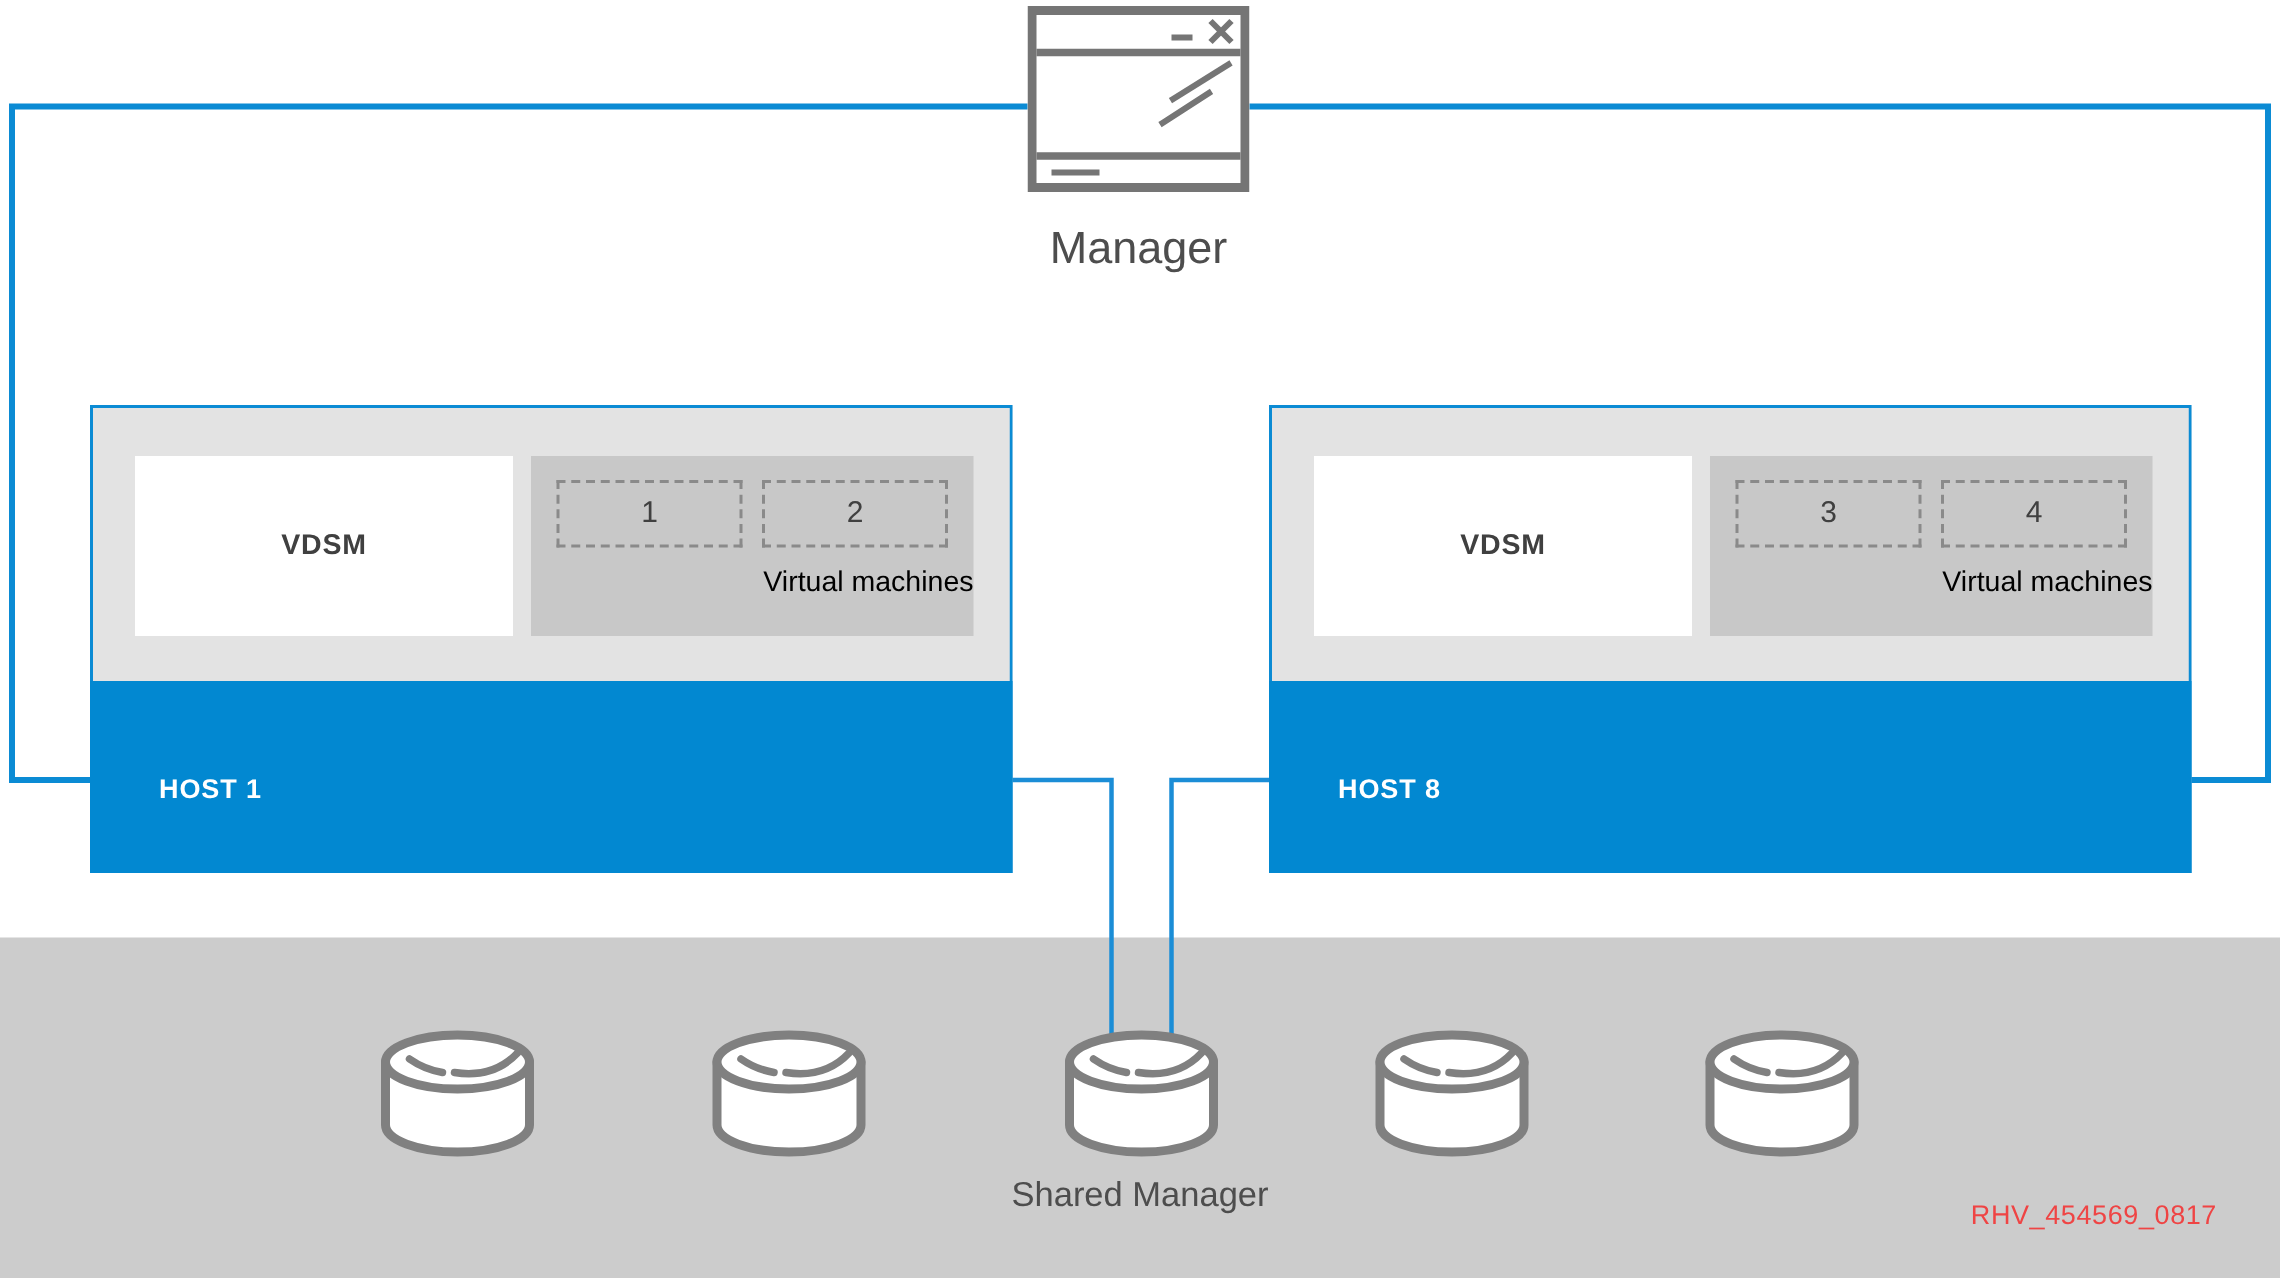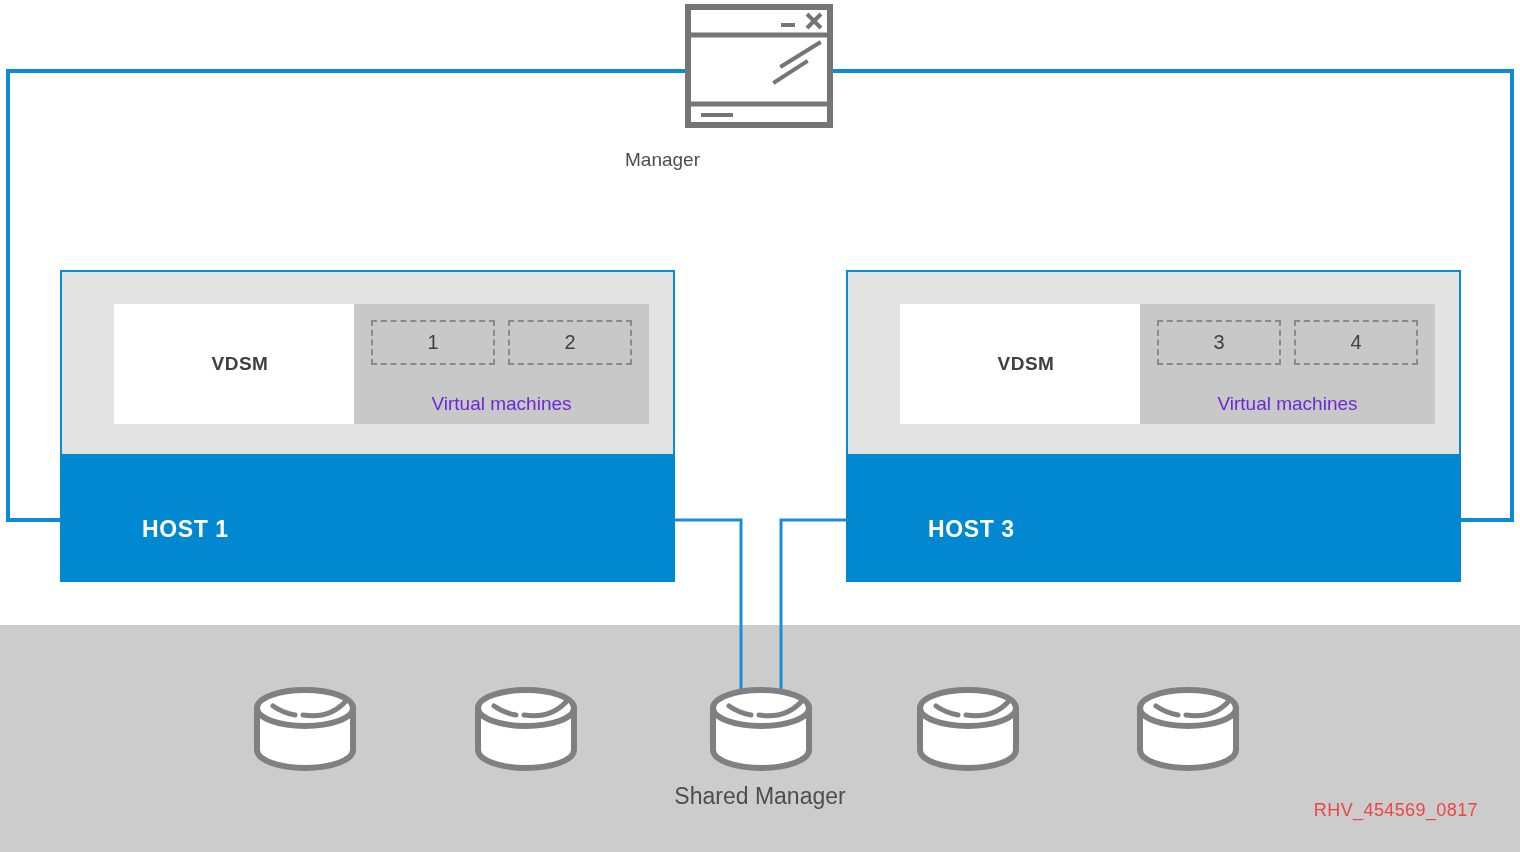--- a/index.html
+++ b/index.html
@@ -53,37 +53,35 @@
     left: -2px; right: -2px;
     top: 182px;
     bottom: -2px;
     background: #0288d1;
   }
   .host-label {
     position: absolute;
     left: 46px;
     top: 62px;
     color: #ffffff;
-    font-size: 23px;
+    font-size: 18px;
     font-weight: bold;
     letter-spacing: 0.6px;
     white-space: nowrap;
-    margin-left: 36px;
   }
   .vdsm-box {
     position: absolute;
     left: 28px;
     top: 32px;
     width: 252px;
     height: 120px;
     background: #ffffff;
     display: flex;
     align-items: center;
     justify-content: center;
-    margin-left: 24px;
   }
   .vdsm-label {
     font-size: 19px;
     font-weight: bold;
     color: #404040;
     letter-spacing: 0.5px;
   }
   .vm-group {
     position: absolute;
     left: 292px;
@@ -109,39 +107,38 @@
     align-items: center;
     justify-content: center;
     font-size: 20px;
     color: #404040;
     font-weight: normal;
   }
   .vm-caption {
     position: absolute;
     left: 0; right: 0;
     top: 74px;
-    text-align: center;
+    text-align: right;
     font-size: 19px;
-    color: #6d28d9;
-    margin-top: 15px;
+    color: #000000;
   }
   
   .manager-wrap {
     position: absolute;
     left: 685px;
     top: 4px;
     width: 148px;
   }
   .manager-caption {
     position: absolute;
     left: -60px;
     width: 268px;
     top: 145px;
-    text-align: left;
-    font-size: 19px;
+    text-align: center;
+    font-size: 30px;
     color: #4d4d4d;
   }
   
   .shared-caption {
     position: absolute;
     left: 600px;
     width: 320px;
     top: 783px;
     text-align: center;
     font-size: 23px;
@@ -229,21 +226,21 @@
       </div>
       <div class="vm-group">
         <div class="vm-slots">
           <div class="vm-slot">3</div>
           <div class="vm-slot">4</div>
         </div>
         <div class="vm-caption">Virtual machines</div>
       </div>
     </div>
     <div class="host-footer">
-      <div class="host-label">HOST 3</div>
+      <div class="host-label">HOST 8</div>
     </div>
   </div>
 
   <svg class="layer" viewBox="0 0 1520 852" preserveAspectRatio="none">
     <defs>
       <g id="disk-glyph">
 
         <path d="M 0 -22 L 0 20 A 48 18 0 0 0 96 20 L 96 -22 Z" fill="#ffffff" stroke="#808080" stroke-width="6" stroke-linejoin="round"></path>
 
         <ellipse cx="48" cy="-22" rx="48" ry="18" fill="#ffffff" stroke="#808080" stroke-width="6"></ellipse>

